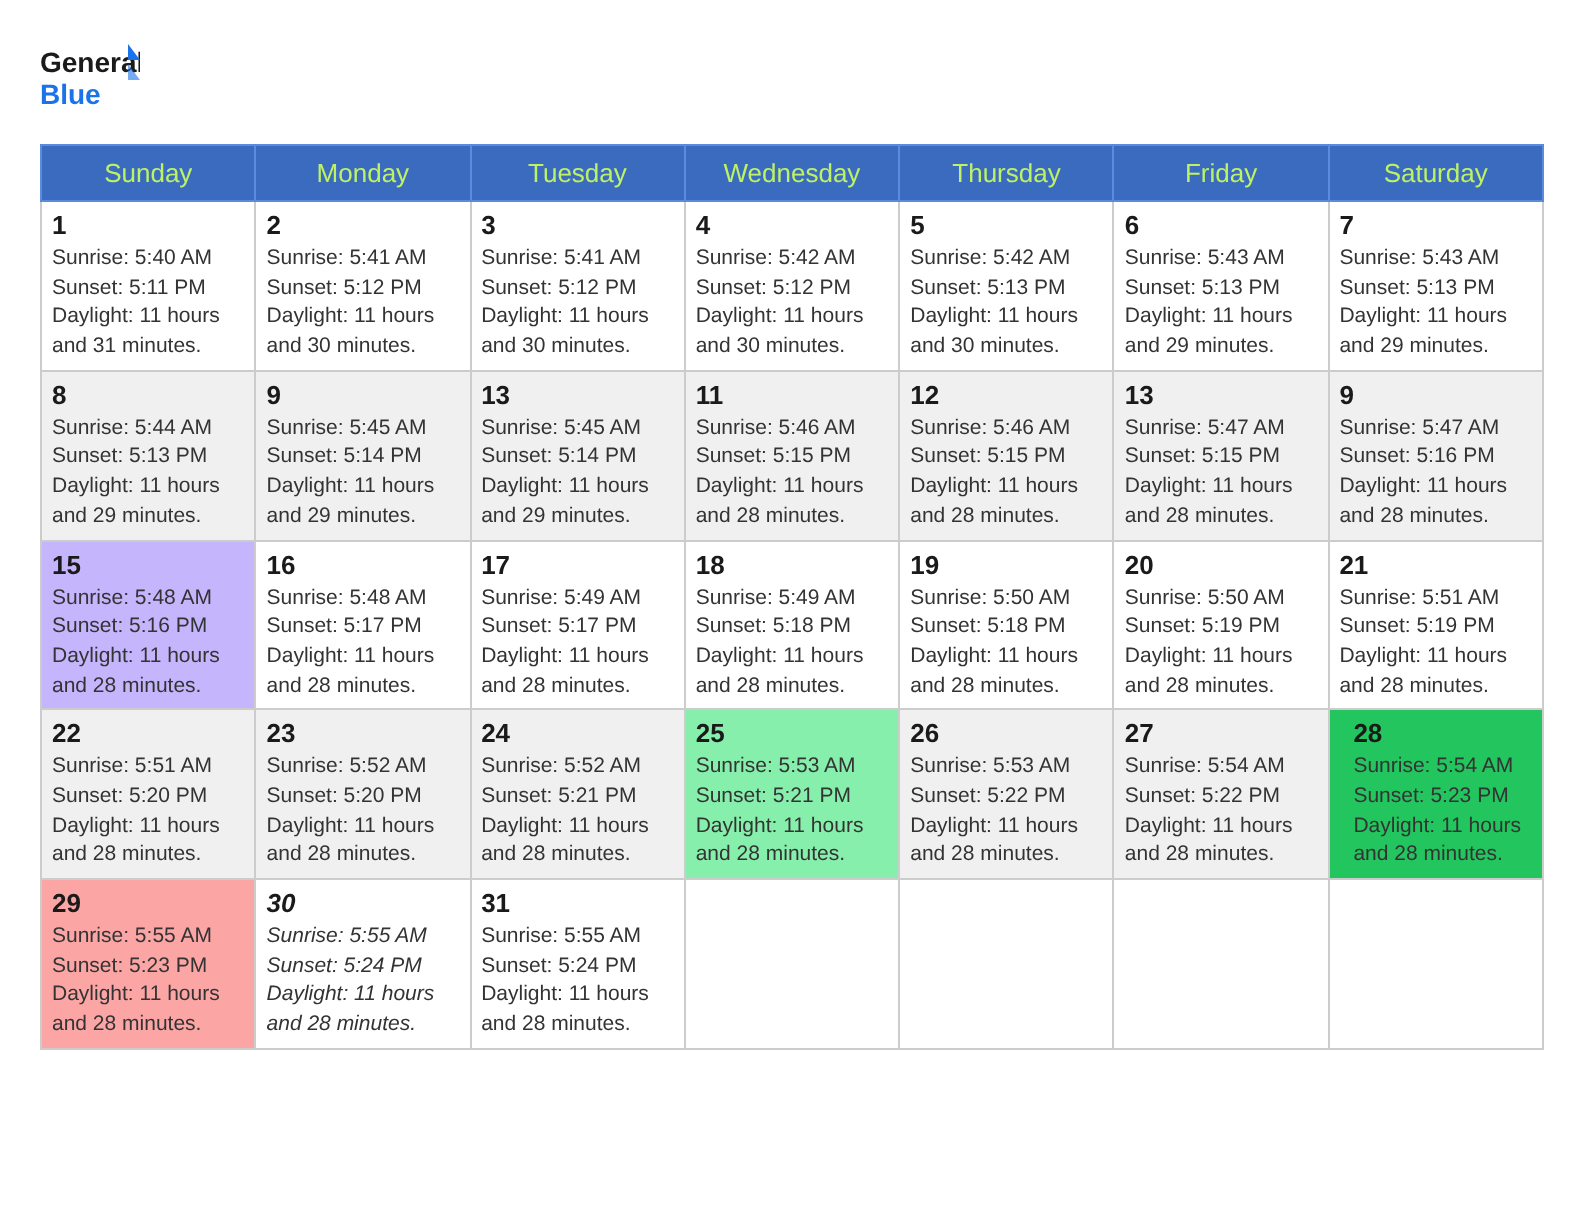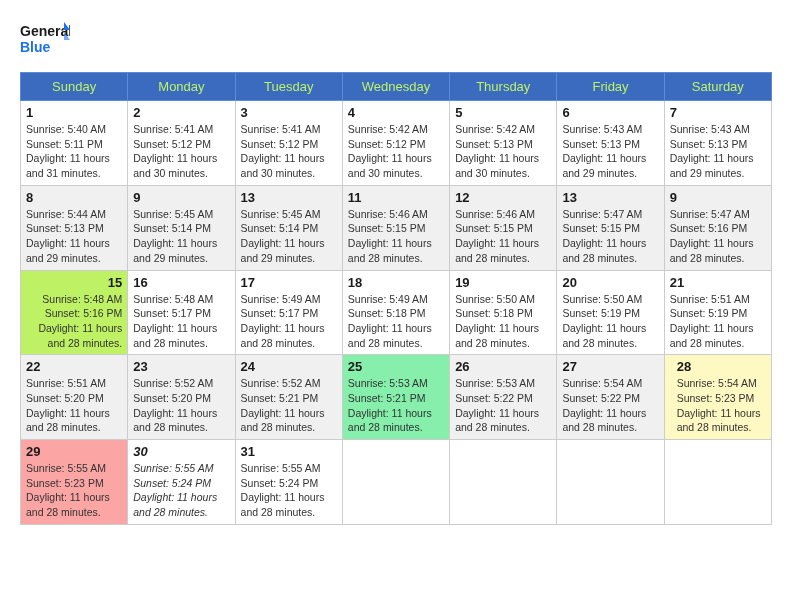--- a/index.html
+++ b/index.html
@@ -163,21 +163,21 @@
         <td style="background: rgb(240, 240, 240);">
           <span class="day-num">13</span>
 <div class="day-info">Sunrise: 5:47 AM<br>Sunset: 5:15 PM<br>Daylight: 11 hours and 28 minutes.</div>
         </td>
         <td style="background: rgb(240, 240, 240);">
           <span class="day-num">9</span>
 <div class="day-info">Sunrise: 5:47 AM<br>Sunset: 5:16 PM<br>Daylight: 11 hours and 28 minutes.</div>
         </td>
       </tr>
       <tr>
-        <td style="background: #bef264; text-align: right;">
+        <td style="background: #c4b5fd;">
           <span class="day-num">15</span>
 <div class="day-info">Sunrise: 5:48 AM<br>Sunset: 5:16 PM<br>Daylight: 11 hours and 28 minutes.</div>
         </td>
         <td style="background: rgb(255, 255, 255);">
           <span class="day-num">16</span>
 <div class="day-info">Sunrise: 5:48 AM<br>Sunset: 5:17 PM<br>Daylight: 11 hours and 28 minutes.</div>
         </td>
         <td style="background: rgb(255, 255, 255);">
           <span class="day-num">17</span>
 <div class="day-info">Sunrise: 5:49 AM<br>Sunset: 5:17 PM<br>Daylight: 11 hours and 28 minutes.</div>
@@ -217,21 +217,21 @@
 <div class="day-info">Sunrise: 5:53 AM<br>Sunset: 5:21 PM<br>Daylight: 11 hours and 28 minutes.</div>
         </td>
         <td style="background: rgb(240, 240, 240);">
           <span class="day-num">26</span>
 <div class="day-info">Sunrise: 5:53 AM<br>Sunset: 5:22 PM<br>Daylight: 11 hours and 28 minutes.</div>
         </td>
         <td style="background: rgb(240, 240, 240);">
           <span class="day-num">27</span>
 <div class="day-info">Sunrise: 5:54 AM<br>Sunset: 5:22 PM<br>Daylight: 11 hours and 28 minutes.</div>
         </td>
-        <td style="background: #fef9c3; padding-left: 12px;">
+        <td style="background: #22c55e; padding-left: 12px;">
           <span class="day-num">28</span>
 <div class="day-info">Sunrise: 5:54 AM<br>Sunset: 5:23 PM<br>Daylight: 11 hours and 28 minutes.</div>
         </td>
       </tr>
       <tr>
         <td style="background: #fca5a5;">
           <span class="day-num">29</span>
 <div class="day-info">Sunrise: 5:55 AM<br>Sunset: 5:23 PM<br>Daylight: 11 hours and 28 minutes.</div>
         </td>
         <td style="background: rgb(255, 255, 255); font-style: italic;">

